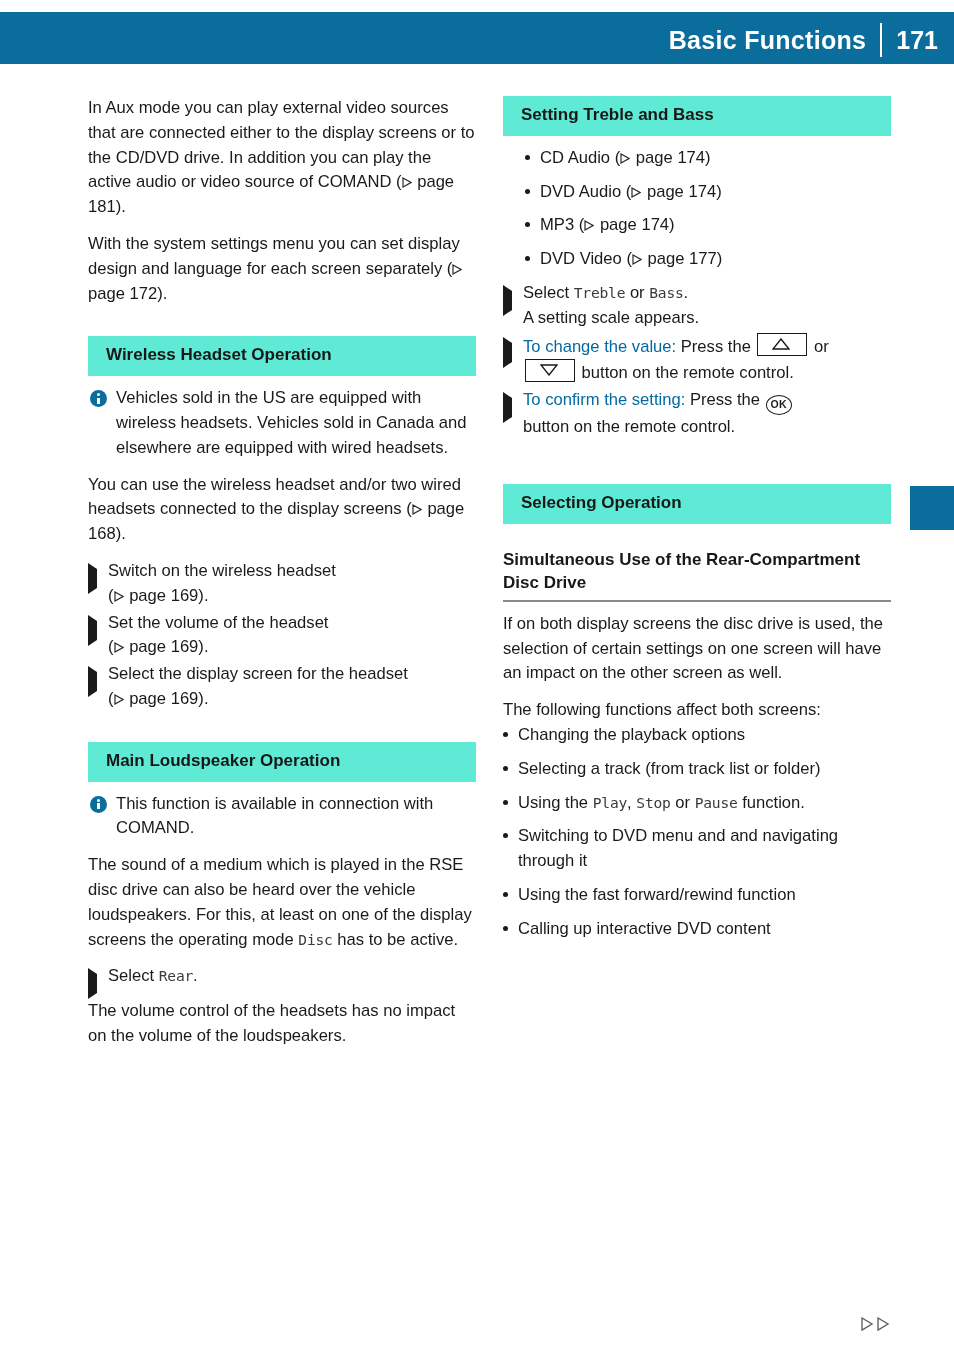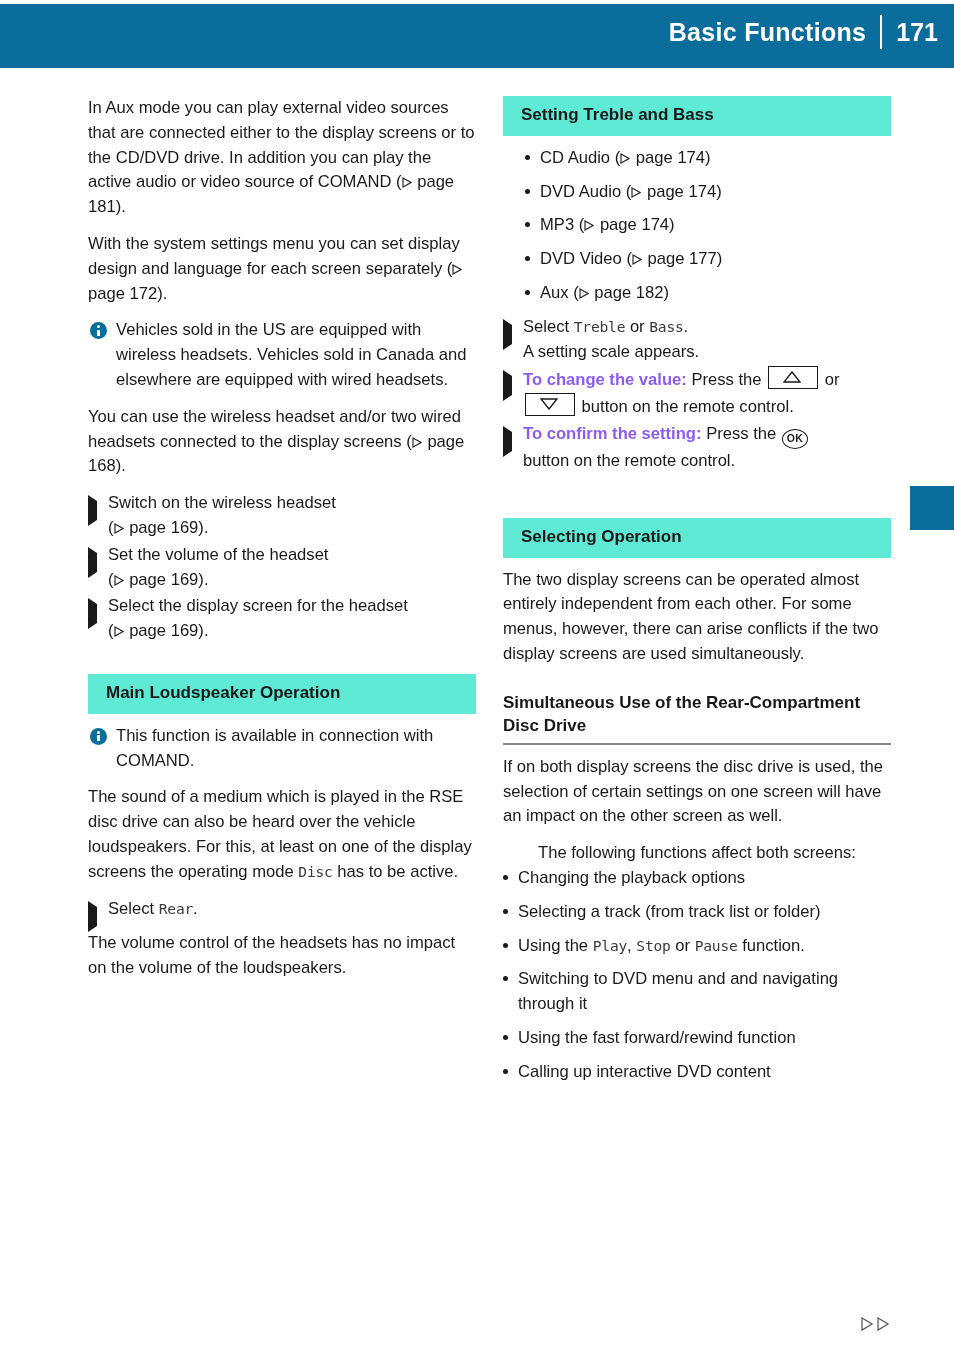--- a/index.html
+++ b/index.html
@@ -13,23 +13,23 @@
     position: relative;
     font-family: "Liberation Sans", sans-serif;
     color: #1a1a1a;
     overflow: hidden;
   }
 
   
   .header-bar {
     position: absolute;
     left: 0;
-    top: 4px;
+    top: 12px;
     width: 954px;
-    height: 64px;
+    height: 52px;
     background: #0a6d9c;
   }
   .header-inner {
     position: absolute;
     right: 0;
     top: 0;
     height: 56px;
     display: flex;
     align-items: center;
   }
@@ -69,21 +69,21 @@
     font-size: 16.6px;
     line-height: 24.8px;
   }
   .col-left  { left: 88px; }
   .col-right { left: 503px; }
 
   
   p.para {
     margin: 0 0 12px 0;
   }
-  p.para.tight { margin-bottom: 0; text-align: center; }
+  p.para.tight { margin-bottom: 0; }
 
   .sect-head {
     background: #5eead4;
     font-size: 17px;
     font-weight: bold;
     padding: 7px 0 8px 18px;
     margin: 0 0 10px 0;
     color: #181818;
   }
   .sect-head.spaced-top { margin-top: 30px; }
@@ -178,21 +178,21 @@
   .dot.indent { margin-left: 22px; }
   .dot.airy { margin-bottom: 9px; }
 
   
   .mono {
     font-family: "DejaVu Sans Mono", monospace;
     font-size: 14.6px;
     color: #3a3a3a;
     letter-spacing: -0.2px;
   }
-  b.strong { font-weight: bold; color: #8b5cf6; }
+  b.strong { font-weight: normal; color: #0369a1; }
   .pg-tri-wrap {
     display: inline-block;
     position: relative;
     width: 11px;
     height: 12px;
     vertical-align: -1px;
   }
   .pg-tri-wrap svg { position: absolute; left: 0; top: 1px; }
 
   .key-box {
@@ -256,20 +256,21 @@
           <polygon points="1,1 9,5.5 1,10" fill="none" stroke="#2b2b2b" stroke-width="1.2"></polygon>
         </svg></span><span> page 181).</span>
   </p>
 
   <p class="para">
     <span>With the system settings menu you can set display design and language for each screen separately (</span><span class="pg-tri-wrap"><svg width="10" height="11" viewBox="0 0 10 11">
           <polygon points="1,1 9,5.5 1,10" fill="none" stroke="#2b2b2b" stroke-width="1.2"></polygon>
         </svg></span><span> page 172).</span>
   </p>
 
+  <div class="sect-head spaced-top">Wireless Headset Operation</div>
 
   <div class="note">
     <span class="note-icon"></span>
     <span class="note-body">Vehicles sold in the US are equipped with wireless headsets. Vehicles sold in Canada and elsewhere are equipped with wired headsets.</span>
   </div>
 
   <p class="para">
     <span>You can use the wireless headset and/or two wired headsets connected to the display screens (</span><span class="pg-tri-wrap"><svg width="10" height="11" viewBox="0 0 10 11">
           <polygon points="1,1 9,5.5 1,10" fill="none" stroke="#2b2b2b" stroke-width="1.2"></polygon>
         </svg></span><span> page 168).</span>
@@ -362,28 +363,20 @@
 
   <div class="dot indent airy">
     <span class="dot-marker">
         <i></i>
       </span>
     <span class="dot-body"><span>DVD Video (</span><span class="pg-tri-wrap"><svg width="10" height="11" viewBox="0 0 10 11">
             <polygon points="1,1 9,5.5 1,10" fill="none" stroke="#2b2b2b" stroke-width="1.2"></polygon>
           </svg></span><span> page 177)</span></span>
   </div>
 
-  <div class="dot indent airy">
-    <span class="dot-marker">
-        <i></i>
-      </span>
-    <span class="dot-body"><span>Aux (</span><span class="pg-tri-wrap"><svg width="10" height="11" viewBox="0 0 10 11">
-            <polygon points="1,1 9,5.5 1,10" fill="none" stroke="#2b2b2b" stroke-width="1.2"></polygon>
-          </svg></span><span> page 182)</span></span>
-  </div>
 
   <div class="step">
     <span class="step-marker"><i class="tri-solid"></i></span>
     <span class="step-body">
       <span>Select </span><span class="mono">Treble</span><span> or </span><span class="mono">Bass</span><span>.</span><br>
       <span>A setting scale appears.</span>
     </span>
   </div>
 
   <div class="step">
@@ -401,21 +394,20 @@
   <div class="step">
     <span class="step-marker"><i class="tri-solid"></i></span>
     <span class="step-body">
       <b class="strong">To confirm the setting:</b><span> Press the </span><span class="key-ok">OK</span><br>
       <span>button on the remote control.</span>
     </span>
   </div>
 
   <div class="sect-head" style="margin-top:44px">Selecting Operation</div>
 
-  <p class="para">The two display screens can be operated almost entirely independent from each other. For some menus, however, there can arise conflicts if the two display screens are used simultaneously.</p>
 
   <div class="sub-head">Simultaneous Use of the Rear-Compartment Disc Drive</div>
   <hr class="sub-rule">
 
   <p class="para">If on both display screens the disc drive is used, the selection of certain settings on one screen will have an impact on the other screen as well.</p>
 
   <p class="para tight">The following functions affect both screens:</p>
 
   <div class="dot airy">
     <span class="dot-marker">

